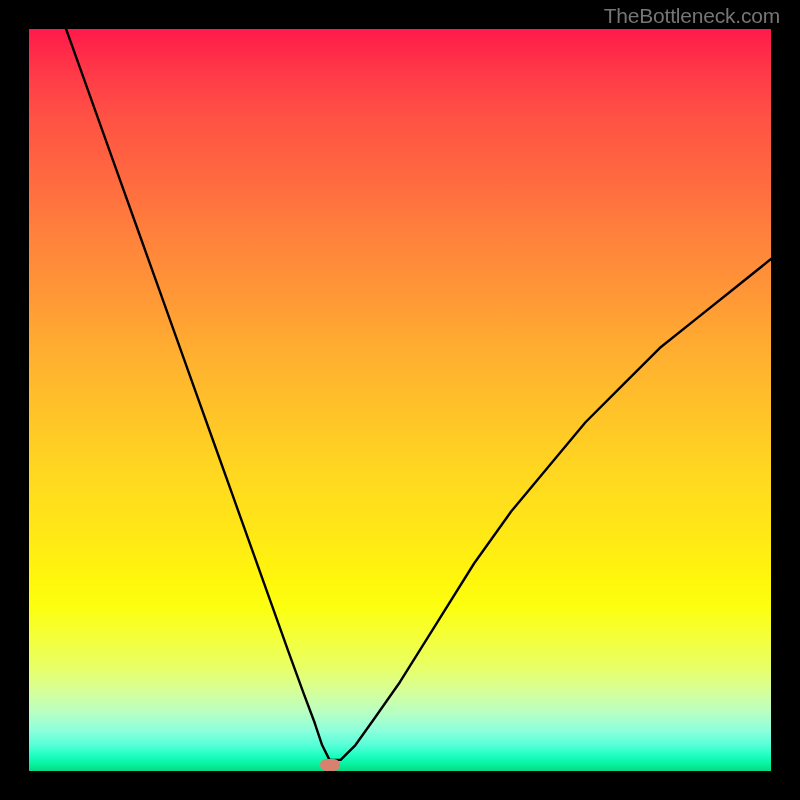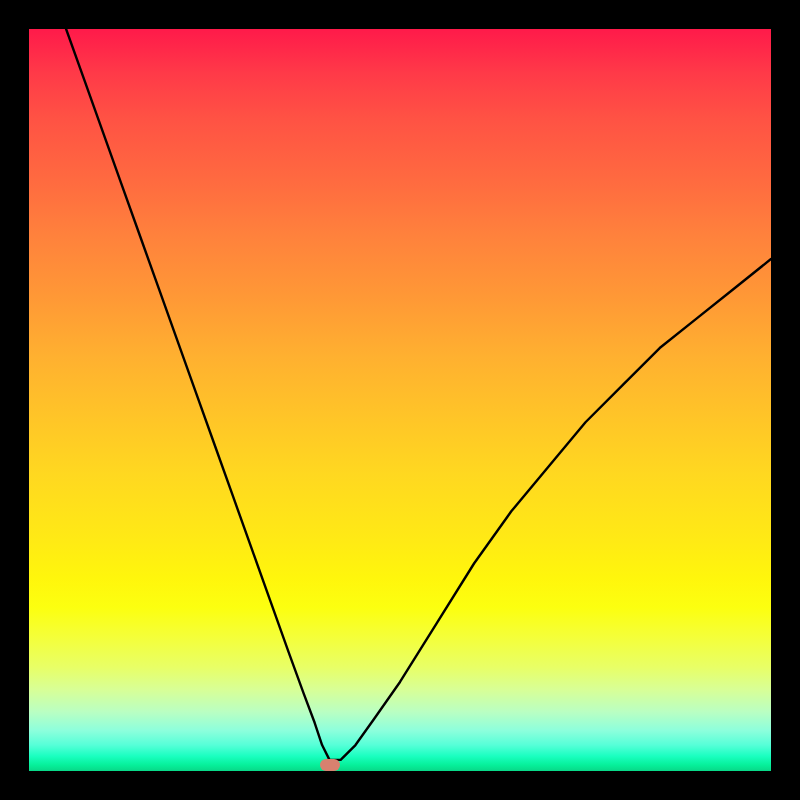--- a/index.html
+++ b/index.html
@@ -66,13 +66,14 @@
 
 <div class="container">
   <div class="plot-area"></div>
 
   <svg class="curve-svg" viewBox="0 0 742 742" preserveAspectRatio="none">
     <path id="curve-path" fill="none" stroke="#000" stroke-width="2.4" stroke-linecap="round" stroke-linejoin="round" d="M37.10 0.00 L55.65 51.94 L74.20 103.88 L92.75 155.82 L111.30 207.76 L129.85 259.70 L148.40 311.64 L166.95 363.58 L185.50 415.52 L204.05 467.46 L222.60 519.40 L241.15 571.34 L259.70 623.28 L274.54 664.09 L285.67 693.77 L293.09 716.03 L300.51 730.87 L311.64 730.87 L326.48 716.03 L345.03 690.06 L371.00 652.96 L408.10 593.60 L445.20 534.24 L482.30 482.30 L519.40 437.78 L556.50 393.26 L593.60 356.16 L630.70 319.06 L667.80 289.38 L704.90 259.70 L742.00 230.02"></path>
   </svg>
 
   <div class="marker-oval" id="marker" style="left: 329.51px; top: 765.064px; background: rgb(216, 129, 111);"></div>
 
+  <div class="attribution">TheBottleneck.com</div>
 </div>
 
 </body></html>

